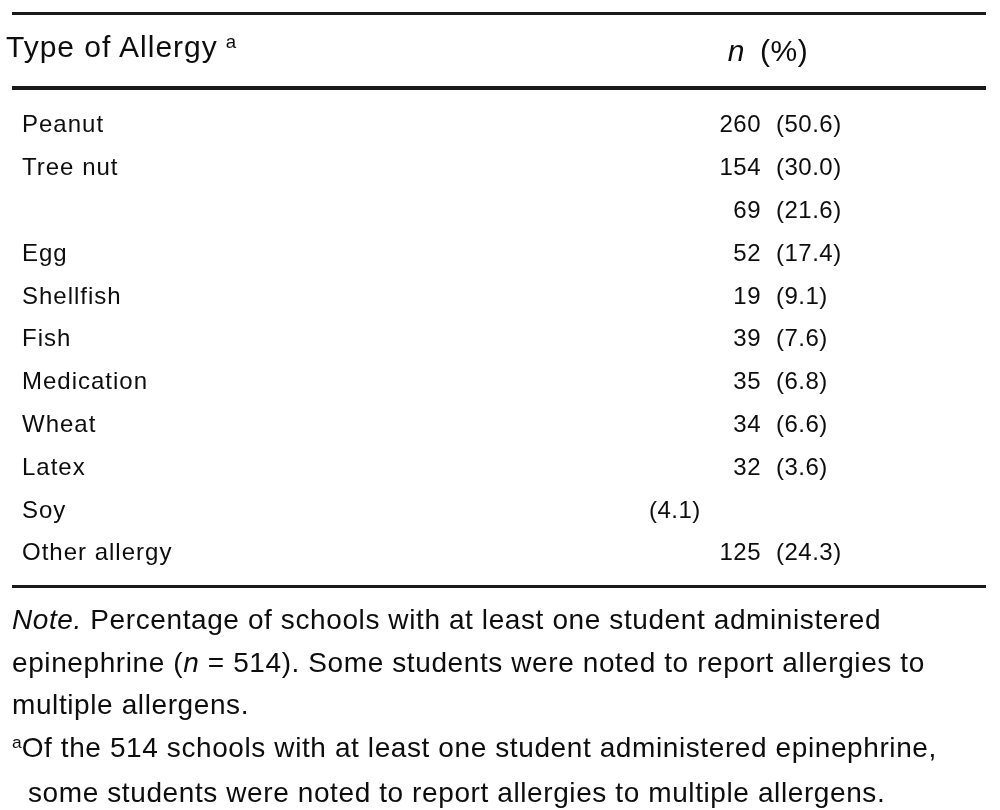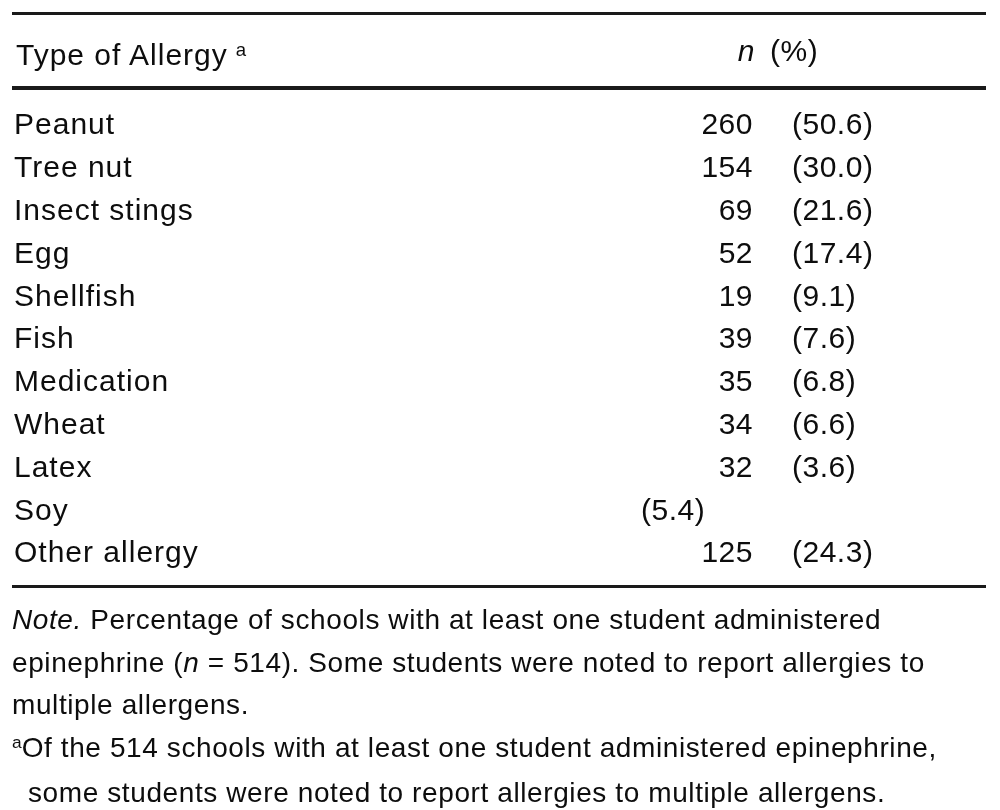--- a/index.html
+++ b/index.html
@@ -25,23 +25,23 @@
     width: 974px;
     background: #1a1a1a;
   }
   .rule-top    { top: 12px;  height: 3px; }
   .rule-head   { top: 86px;  height: 4px; }
   .rule-bottom { top: 585px; height: 3px; }
 
   
   .thead {
     position: absolute;
-    left: 16px; top: 30px;
+    left: 6px; top: 30px;
     width: 972px; height: 42px;
-    display: flex; align-items: flex-end;
+    display: flex; align-items: flex-start;
     font-size: 30px;
     letter-spacing: 1px;
   }
   .th-left sup {
     font-size: 0.62em;
     position: relative;
     top: -0.5em;
     vertical-align: baseline;
     margin-left: 8px;
     letter-spacing: 0;
@@ -56,29 +56,29 @@
   
   .tbody {
     position: absolute;
     left: 14px; top: 103px;
     width: 972px;
   }
   .trow {
     position: relative;
     height: 42.8px;
     display: flex; align-items: center;
-    font-size: 30px;
+    font-size: 24px;
     letter-spacing: 1px;
+    margin-left: 8px;
   }
   .tval {
     position: absolute;
     left: 612px; top: 0; height: 100%;
     display: flex; align-items: center;
     letter-spacing: 0.5px;
-    gap: 24px;
   }
   .count {
     display: inline-block;
     width: 127px;
     text-align: right;
   }
   .pct { margin-left: 15px; }
   .italic { font-style: italic; }
 
   
@@ -128,21 +128,20 @@
         </span>
     </div>
     <div class="trow">
       <span>Tree nut</span>
       <span class="tval">
           <span class="count">154</span>
           <span class="pct">(30.0)</span>
         </span>
     </div>
     <div class="trow">
-      <span>Insect stings</span>
       <span class="tval">
           <span class="count">69</span>
           <span class="pct">(21.6)</span>
         </span>
     </div>
     <div class="trow">
       <span>Egg</span>
       <span class="tval">
           <span class="count">52</span>
           <span class="pct">(17.4)</span>
@@ -179,21 +178,21 @@
     <div class="trow">
       <span>Latex</span>
       <span class="tval">
           <span class="count">32</span>
           <span class="pct">(3.6)</span>
         </span>
     </div>
     <div class="trow">
       <span>Soy</span>
       <span class="tval">
-          <span class="pct">(5.4)</span>
+          <span class="pct">(4.1)</span>
         </span>
     </div>
     <div class="trow">
       <span>Other allergy</span>
       <span class="tval">
           <span class="count">125</span>
           <span class="pct">(24.3)</span>
         </span>
     </div>
   </div>

